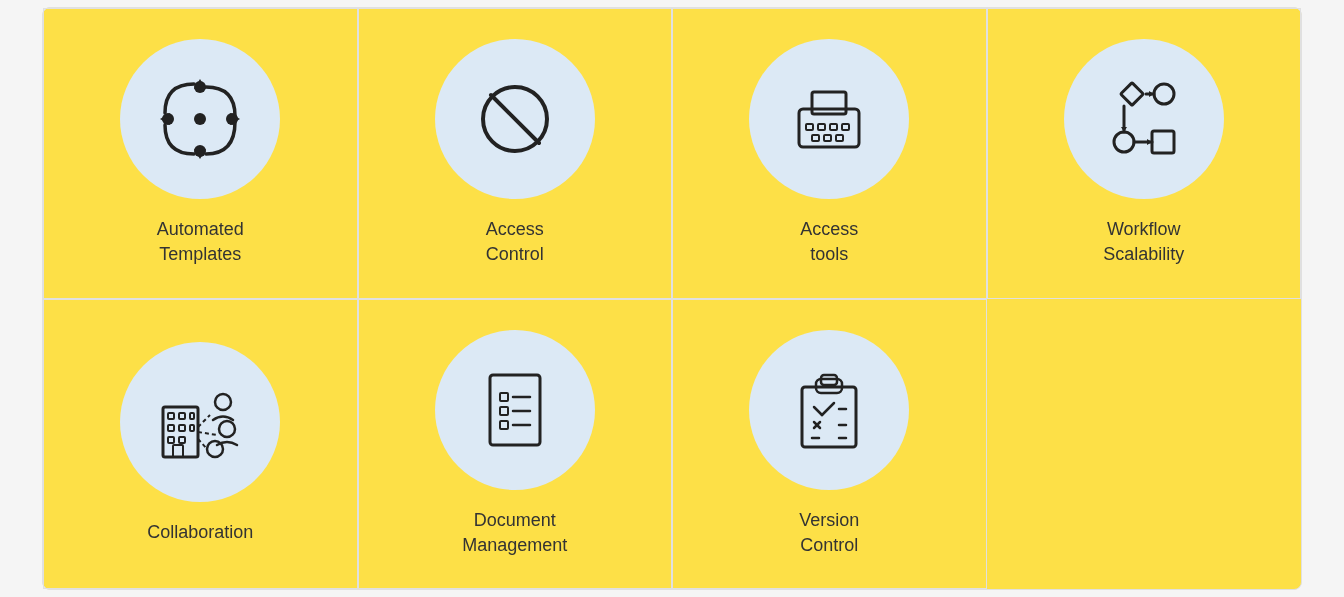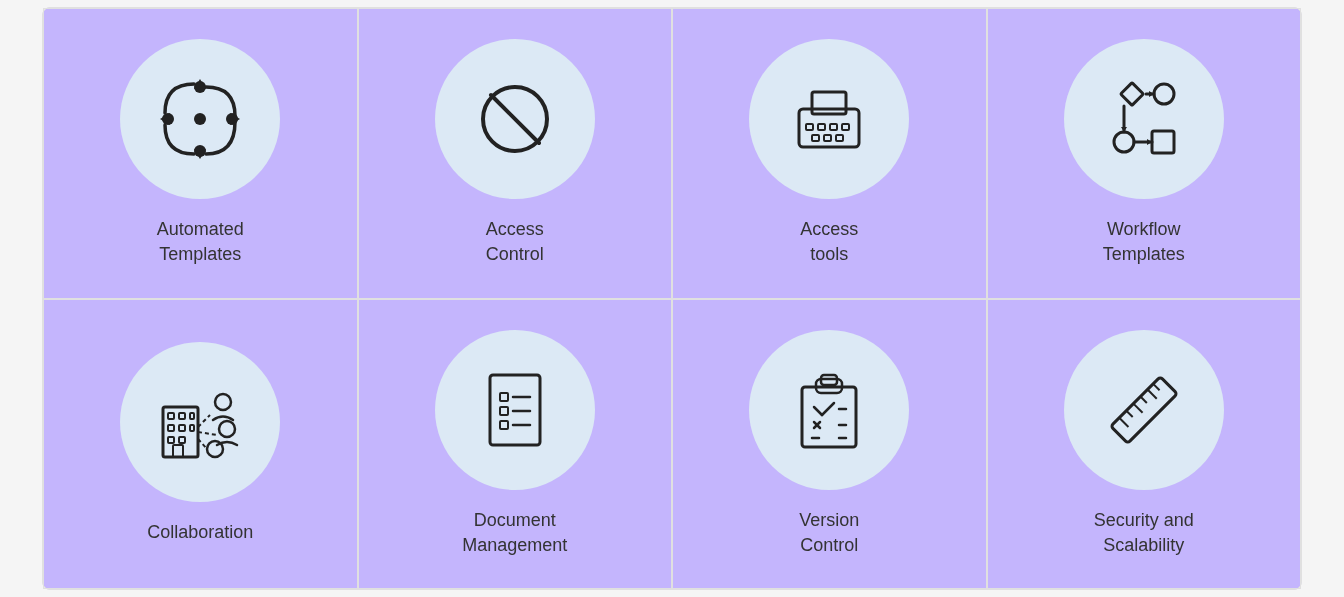--- a/index.html
+++ b/index.html
@@ -5,21 +5,21 @@
     * { box-sizing: border-box; margin: 0; padding: 0; }
     body {
       background: #f5f5f5;
       font-family: 'Segoe UI', Arial, sans-serif;
       display: flex;
       justify-content: center;
       align-items: center;
       min-height: 100vh;
     }
     .grid-container {
-      background: #c4b5fd;
+      background: #fde047;
       border: 1px solid #e0e0e0;
       border-radius: 8px;
       display: grid;
       grid-template-columns: repeat(4, 1fr);
       grid-template-rows: repeat(2, 1fr);
       width: 1260px;
       min-height: 540px;
     }
     .grid-cell {
       border: 1px solid #e0e0e0;
@@ -133,21 +133,21 @@
         <polygon points="55,20 50,17 50,23" fill="#222"></polygon>
 
         <line x1="25" y1="32" x2="25" y2="58" stroke="#222" stroke-width="3" stroke-linecap="round"></line>
         <polygon points="25,58 22,53 28,53" fill="#222"></polygon>
 
         <line x1="35" y1="68" x2="53" y2="68" stroke="#222" stroke-width="3" stroke-linecap="round"></line>
         <polygon points="53,68 48,65 48,71" fill="#222"></polygon>
       </svg>
     </div>
     <div class="cell-label" style="white-space:pre-line">Workflow
-Templates</div>
+Scalability</div>
   </div>
 
   <div class="grid-cell">
     <div class="icon-circle">
       <svg viewBox="0 0 90 90" fill="none" xmlns="http://www.w3.org/2000/svg">
 
         <rect x="8" y="30" width="35" height="50" rx="2" stroke="#222" stroke-width="3"></rect>
 
         <rect x="13" y="36" width="6" height="6" rx="1" stroke="#222" stroke-width="2"></rect>
         <rect x="24" y="36" width="6" height="6" rx="1" stroke="#222" stroke-width="2"></rect>
@@ -212,33 +212,14 @@
         <line x1="55" y1="60" x2="62" y2="60" stroke="#222" stroke-width="2.5" stroke-linecap="round"></line>
 
         <line x1="28" y1="73" x2="35" y2="73" stroke="#222" stroke-width="2.5" stroke-linecap="round"></line>
         <line x1="55" y1="73" x2="62" y2="73" stroke="#222" stroke-width="2.5" stroke-linecap="round"></line>
       </svg>
     </div>
     <div class="cell-label" style="white-space:pre-line">Version
 Control</div>
   </div>
 
-  <div class="grid-cell">
-    <div class="icon-circle">
-      <svg viewBox="0 0 90 90" fill="none" xmlns="http://www.w3.org/2000/svg">
-
-        <g transform="translate(45,45) rotate(-45) translate(-45,-45)">
-          <rect x="10" y="33" width="70" height="24" rx="3" stroke="#222" stroke-width="3"></rect>
-
-          <line x1="22" y1="33" x2="22" y2="46" stroke="#222" stroke-width="2"></line>
-          <line x1="32" y1="33" x2="32" y2="42" stroke="#222" stroke-width="2"></line>
-          <line x1="42" y1="33" x2="42" y2="46" stroke="#222" stroke-width="2"></line>
-          <line x1="52" y1="33" x2="52" y2="42" stroke="#222" stroke-width="2"></line>
-          <line x1="62" y1="33" x2="62" y2="46" stroke="#222" stroke-width="2"></line>
-          <line x1="70" y1="33" x2="70" y2="42" stroke="#222" stroke-width="2"></line>
-        </g>
-      </svg>
-    </div>
-    <div class="cell-label" style="white-space:pre-line">Security and
-Scalability</div>
-  </div>
 
 </div>
 
 </body></html>

